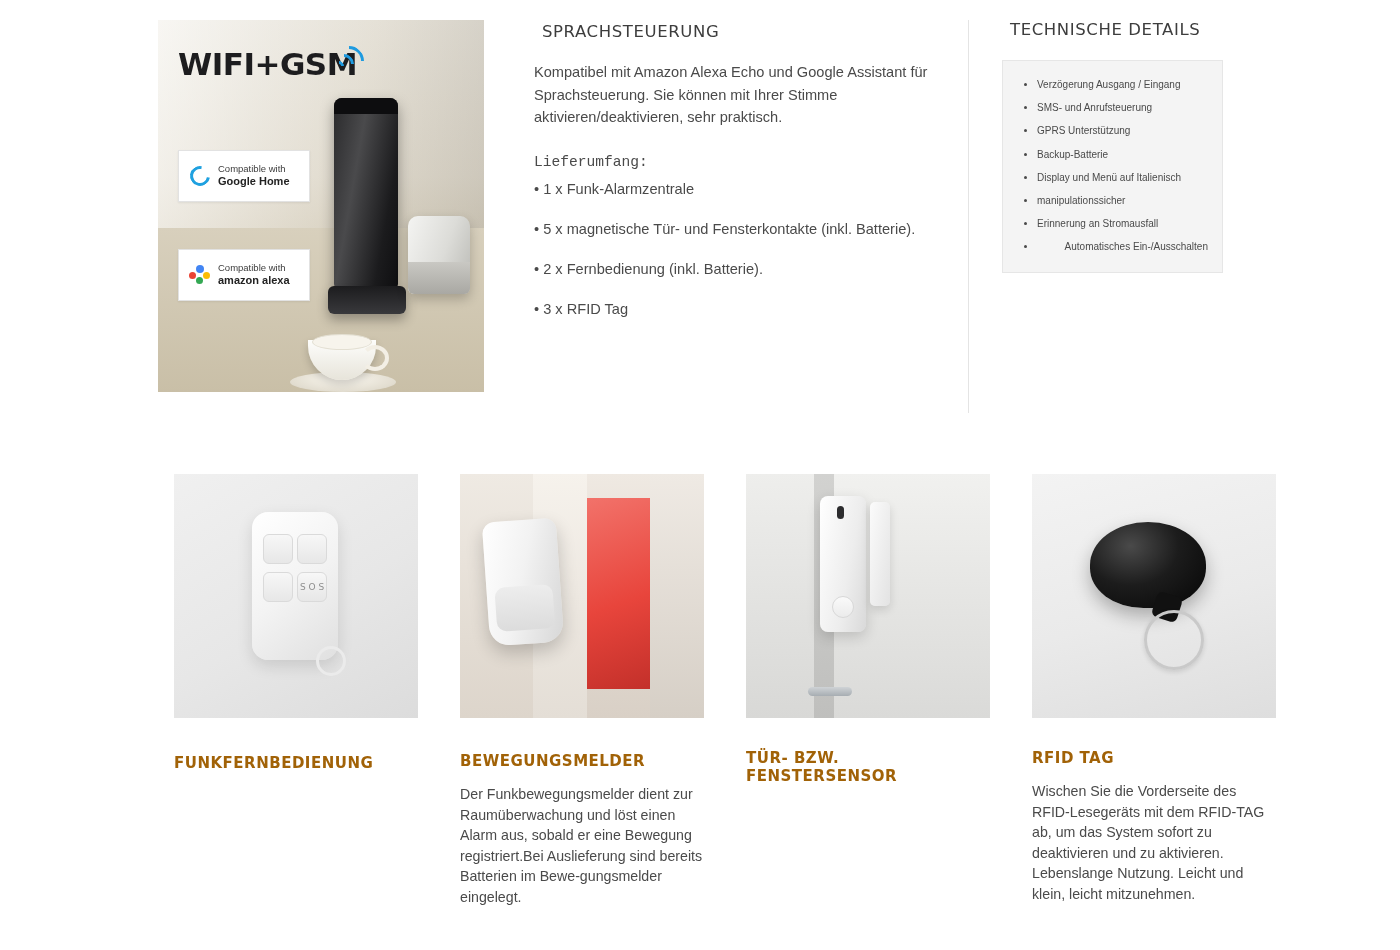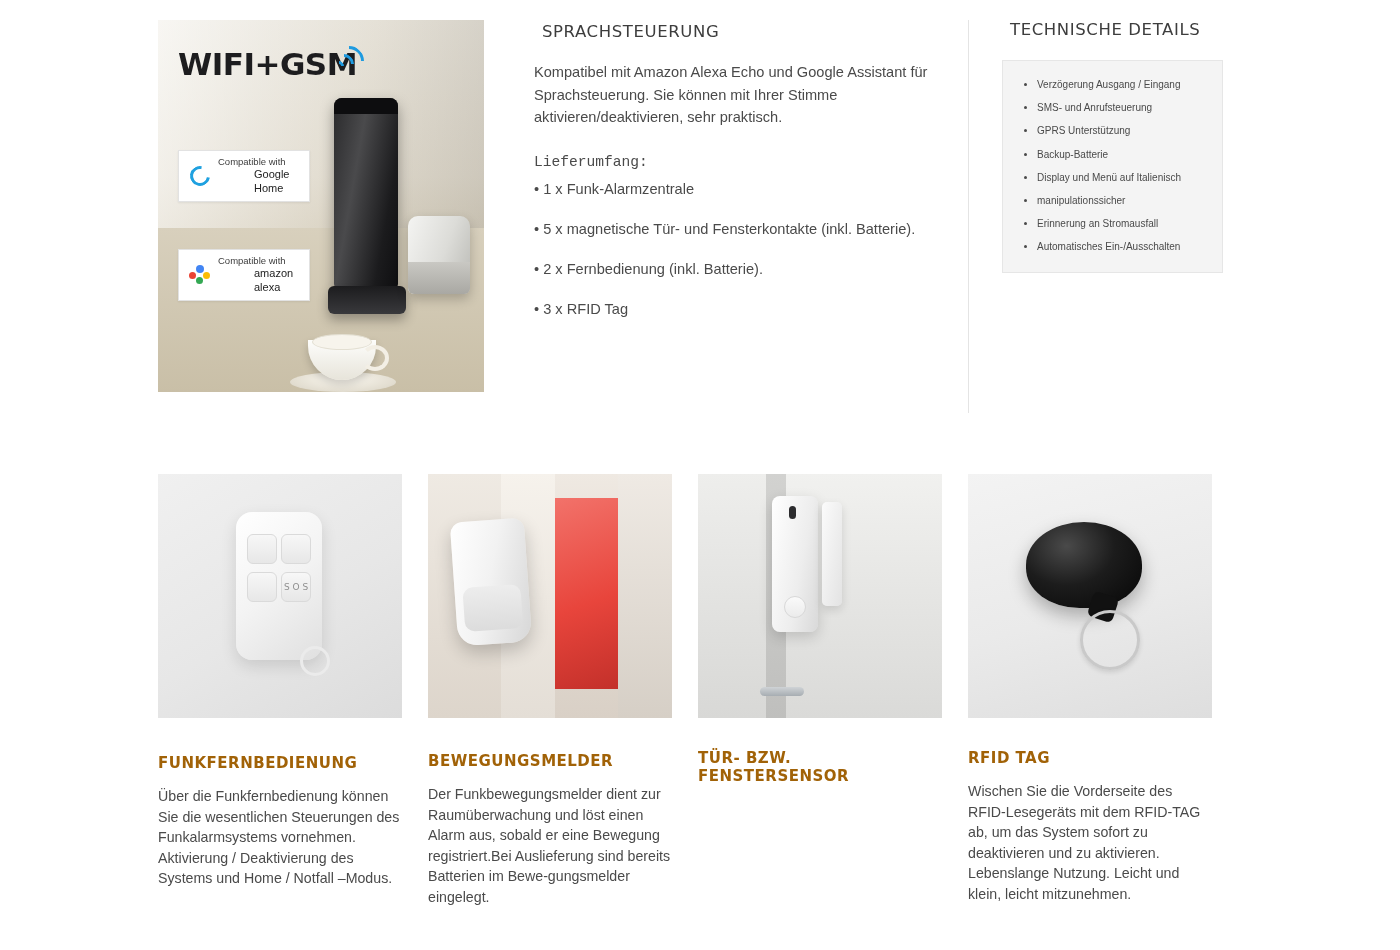--- a/index.html
+++ b/index.html
@@ -104,21 +104,21 @@
     border: 3px solid #1fa1e0; border-right-color: transparent;
     transform: rotate(-35deg);
   }
   .a-dots { position: relative; width: 22px; height: 20px; }
   .a-dots i { position: absolute; border-radius: 50%; display: block; }
   .a-dots i:nth-child(1) { width: 8px; height: 8px; background: #4285f4; left: 7px; top: 0; }
   .a-dots i:nth-child(2) { width: 7px; height: 7px; background: #ea4335; left: 0px; top: 7px; }
   .a-dots i:nth-child(3) { width: 7px; height: 7px; background: #fbbc05; left: 14px; top: 7px; }
   .a-dots i:nth-child(4) { width: 7px; height: 7px; background: #34a853; left: 7px; top: 12px; }
   .badge-text { font-size: 9.5px; line-height: 1.25; color: #3c3c3c; padding-left: 5px; }
-  .badge-text b { display: block; font-size: 11px; font-weight: 400; color: #222; margin-left: 36px; }
+  .badge-text b { display: block; font-size: 11px; font-weight: 700; color: #222; }
 
   .speaker-tall {
     position: absolute;
     left: 176px;
     top: 78px;
     width: 64px;
     height: 196px;
     border-radius: 8px 8px 10px 10px;
     background: linear-gradient(100deg, #2a2a2c 0%, #4a4a4c 35%, #1b1b1d 75%, #0e0e10 100%);
     box-shadow: 0 6px 14px rgba(0,0,0,0.35);
@@ -261,32 +261,32 @@
     margin: 0;
     padding-left: 22px;
     list-style: disc;
   }
   .tech-list li {
     font-size: 10px;
     line-height: 1.42;
     color: #4a4a4a;
     margin-bottom: 9px;
   }
-  .tech-list li:last-child { margin-bottom: 0; }
+  .tech-list li:last-child { margin-bottom: 0; text-align: right; }
 
   
   .cards {
     position: absolute;
     left: 158px;
     top: 474px;
     width: 1066px;
     display: flex;
     gap: 26px;
   }
-  .card { width: 244px; }
+  .card { width: 244px; margin-left: 16px; }
   .card-img {
     width: 244px;
     height: 244px;
     position: relative;
     overflow: hidden;
     background: #f1f1f1;
   }
   .card h3 {
     font-family: "DejaVu Sans", sans-serif;
     font-size: 15px;
@@ -529,21 +529,20 @@
       <div class="card-img ph-remote">
         <div class="remote-body">
           <div class="btn-g b1"></div>
           <div class="btn-g b2"></div>
           <div class="btn-g b3"></div>
           <div class="btn-g b4">S O S</div>
         </div>
         <div class="remote-ring"></div>
       </div>
       <h3>FUNKFERNBEDIENUNG</h3>
-      <p>Über die Funkfernbedienung können Sie die wesentlichen Steuerungen des Funkalarmsystems vornehmen. Aktivierung / Deaktivierung des Systems und Home / Notfall –Modus.</p>
     </div>
 
     <div class="card c2">
       <div class="card-img ph-pir">
         <div class="pir-wall-l"></div>
         <div class="pir-door"></div>
         <div class="pir-red"></div>
         <div class="pir-right"></div>
         <div class="pir-dev"></div>
       </div>

